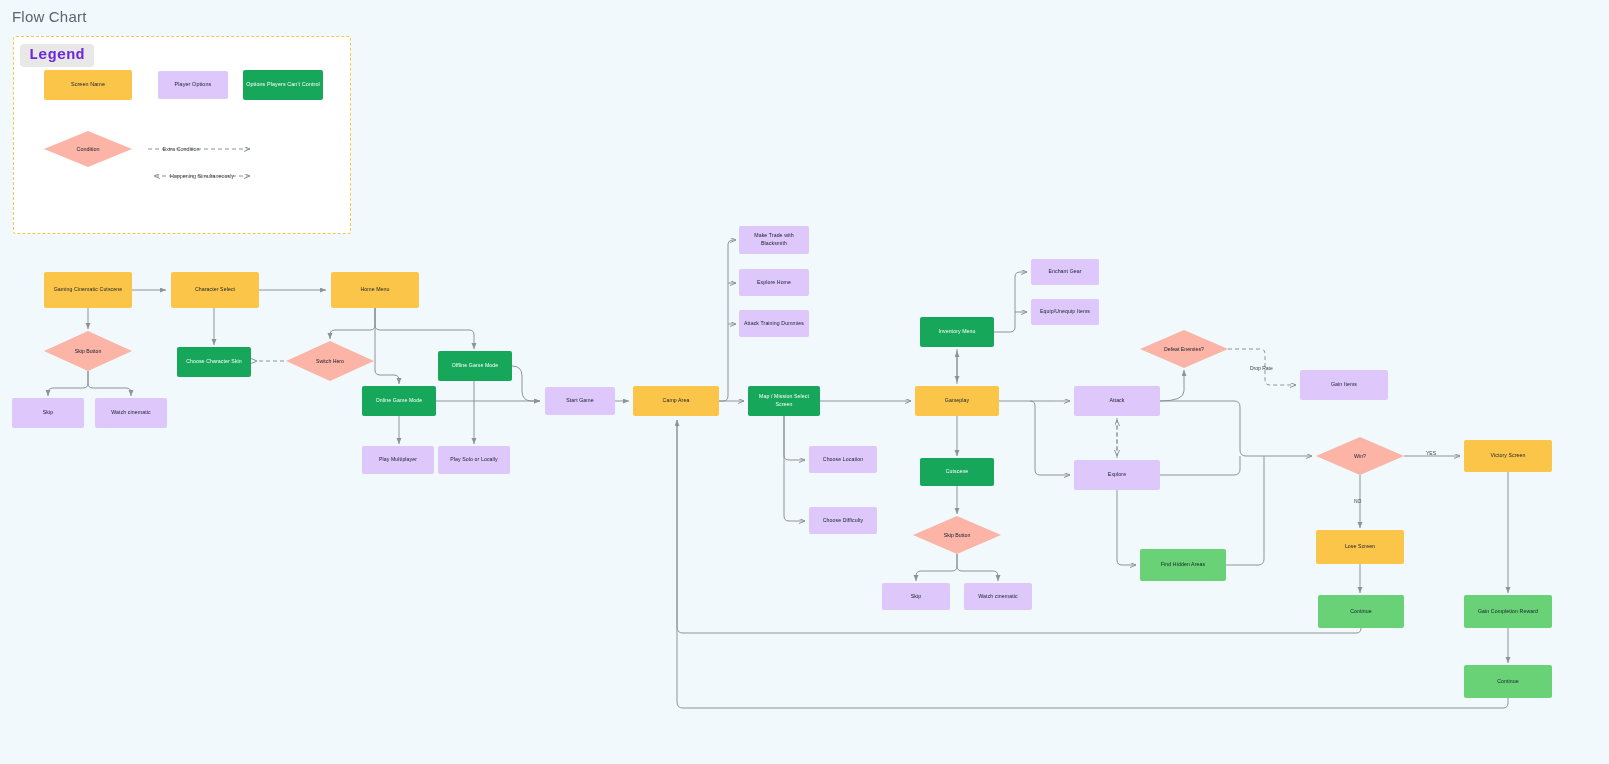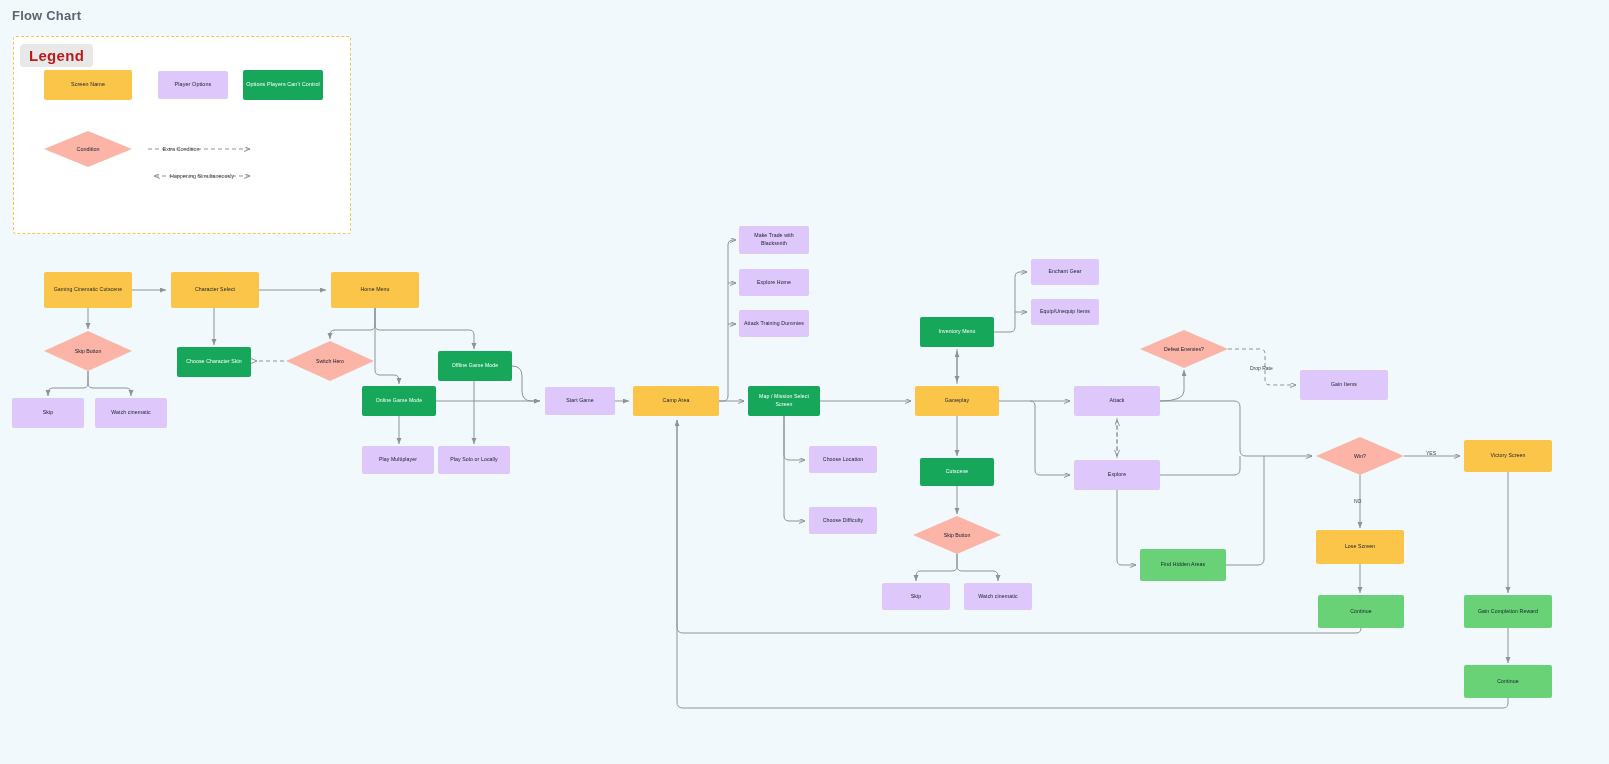--- a/index.html
+++ b/index.html
@@ -5,32 +5,33 @@
   html,body{margin:0;padding:0;}
   body{
     width:1609px;height:764px;
     background:#f2f9fd;
     font-family:"Liberation Sans", sans-serif;
     overflow:hidden;
     position:relative;
   }
   #page-title{
     position:absolute;left:12px;top:8px;
-    font-size:13px;font-weight:bold;color:#5b6570;
+    font-size:15px;font-weight:normal;color:#5b6570;
     letter-spacing:.2px;
   }
   #legend-box{
     position:absolute;left:13px;top:36px;width:336px;height:196px;
     background:#ffffff;border:1px dashed #f2c94c;border-radius:3px;
   }
   #legend-title{
     position:absolute;left:20px;top:44px;
     background:#e8e8e8;border-radius:4px;
-    padding:3px 9px;font-size:15px;font-weight:bold;color:#b91c1c;
+    padding:3px 9px;font-size:15px;font-weight:bold;color:#6d28d9;
     letter-spacing:.3px;
+    font-family:Liberation Mono, monospace;
   }
   .node{
     position:absolute;box-sizing:border-box;
     display:flex;align-items:center;justify-content:center;text-align:center;
     font-size:5.2px;line-height:1.45;letter-spacing:.1px;
     padding:2px 3px;border-radius:2px;
     color:#17202a;
   }
   .n-yellow{background:#fbc54a;}
   .n-purple{background:#ddc7fb;}

